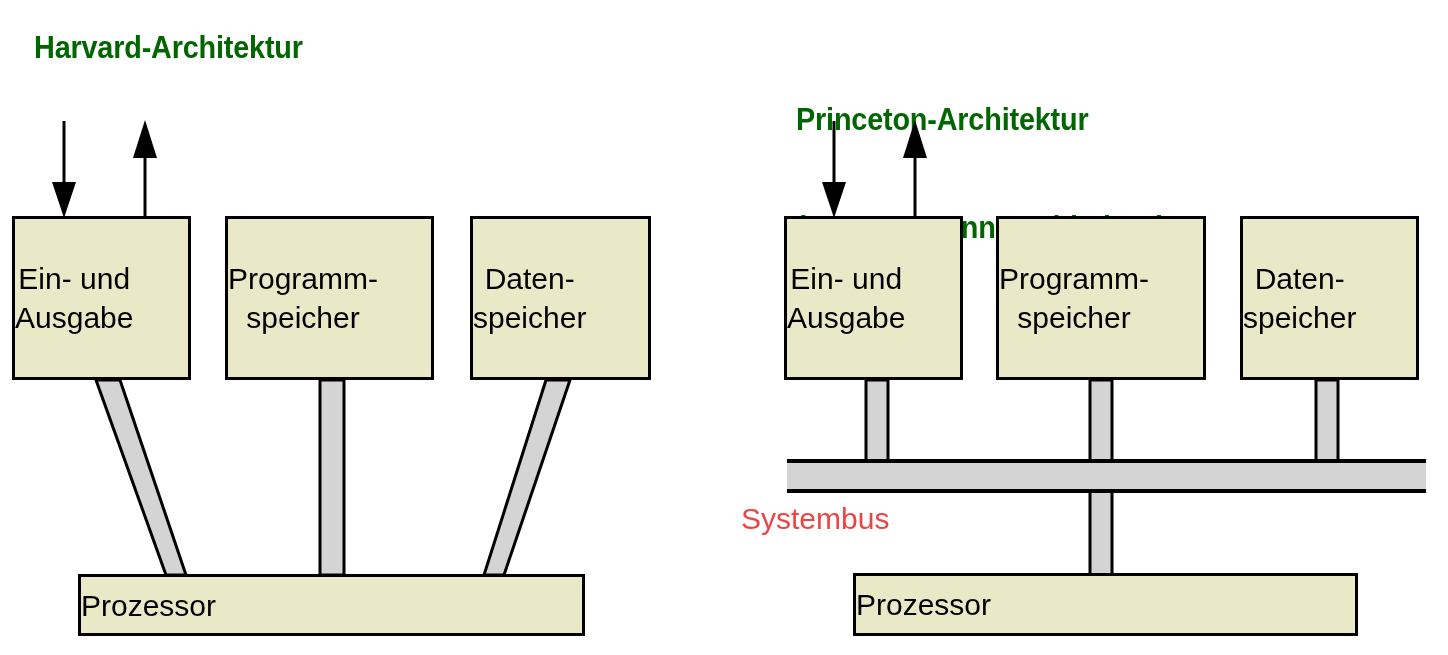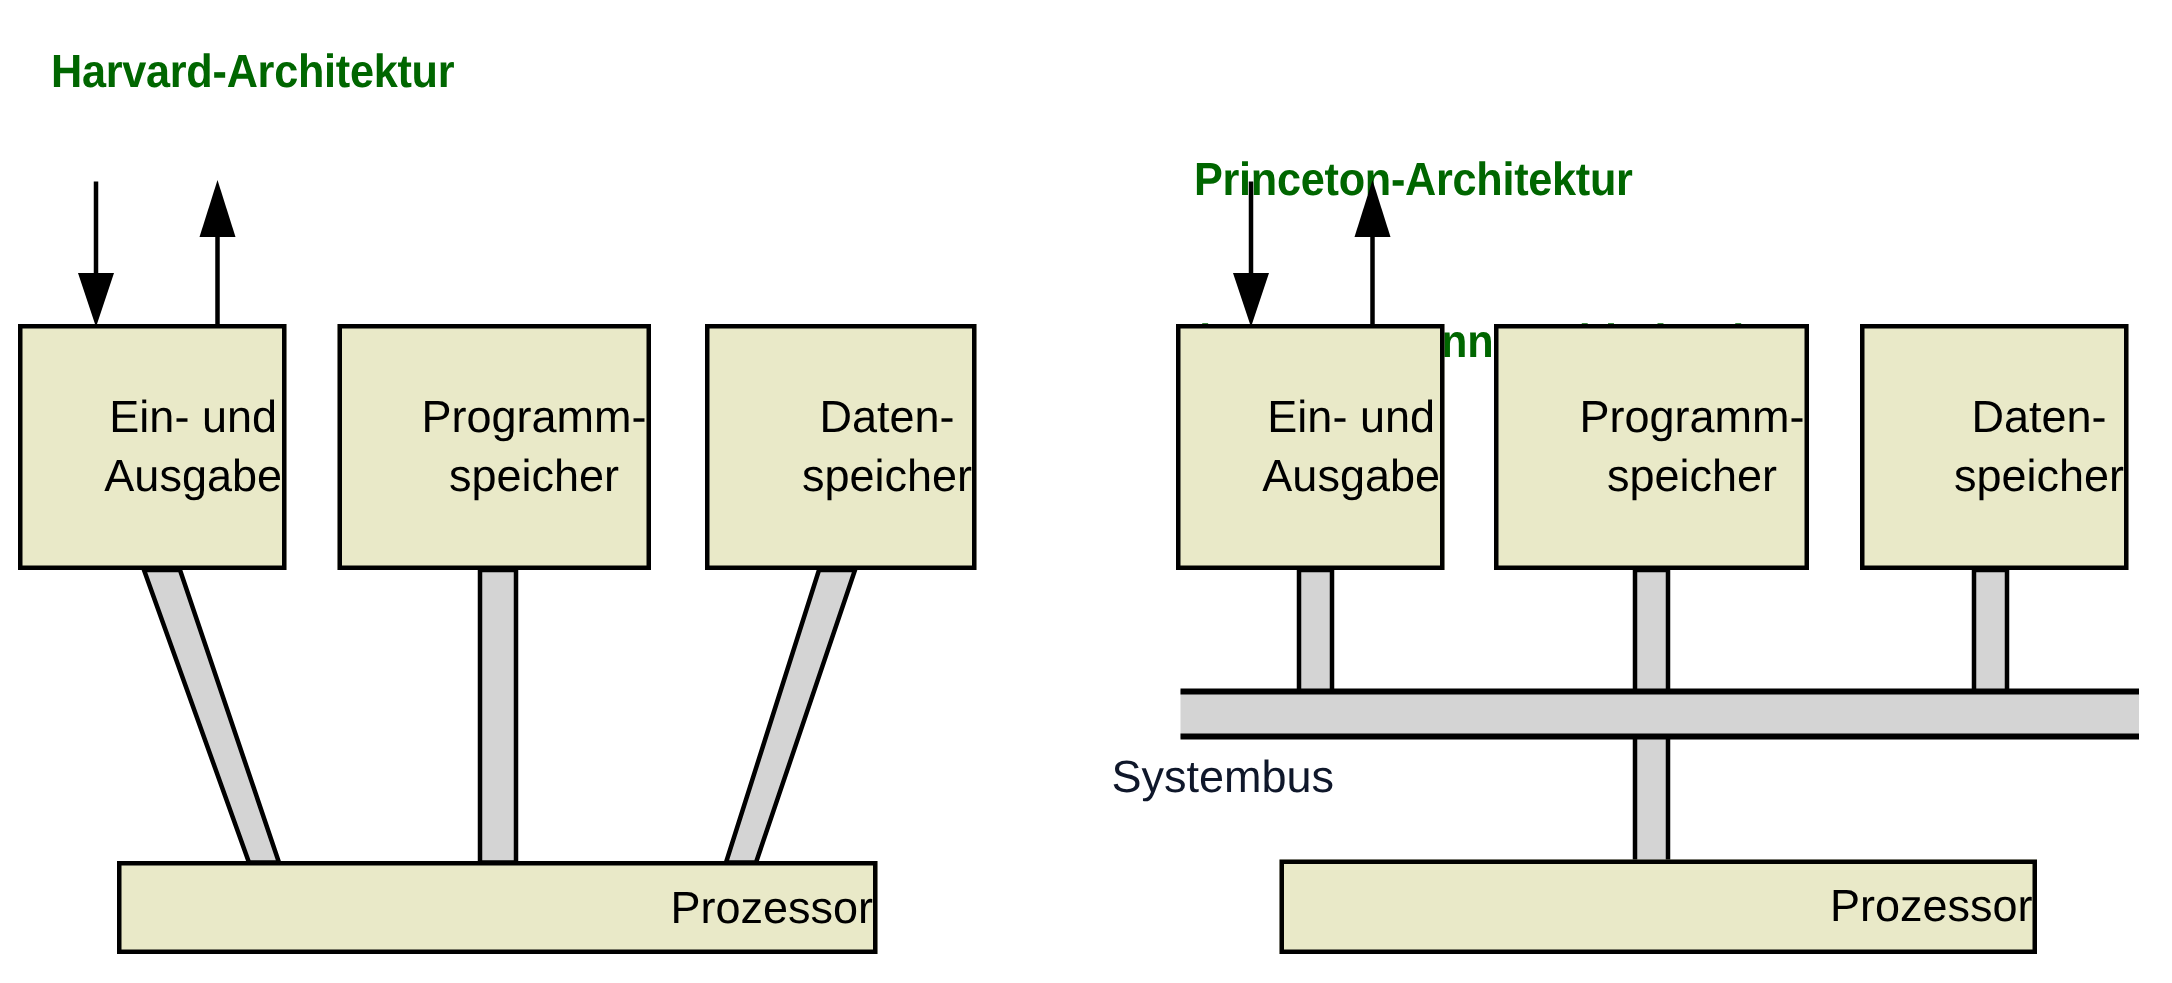--- a/index.html
+++ b/index.html
@@ -35,42 +35,42 @@
   .title-left  { left: 34px; top: 14px; }
   .title-right { left: 796px; top: 14px; }
 
   .box {
     position: absolute;
     background: #E9E9C8;
     border: 3px solid #000000;
     box-sizing: border-box;
     display: flex;
     align-items: center;
-    justify-content: flex-end;
+    justify-content: flex-start;
     text-align: center;
     font-family: "Liberation Sans", sans-serif;
     font-size: 30px;
     line-height: 39px;
     color: #000000;
     white-space: pre-line;
   }
   .box-label { display: block; }
 
   .svg-layer {
     position: absolute;
     left: 0; top: 0;
     width: 1448px;
     height: 655px;
     pointer-events: none;
   }
   .bus-label {
     position: absolute;
     font-family: "Liberation Sans", sans-serif;
     font-size: 30px;
-    color: #0f172a;
+    color: #ef4444;
     white-space: nowrap;
   }
 </style>
 </head>
 <body>
 
 <div class="stage">
 
   <div class="title title-left">Harvard-Architektur</div>
 

